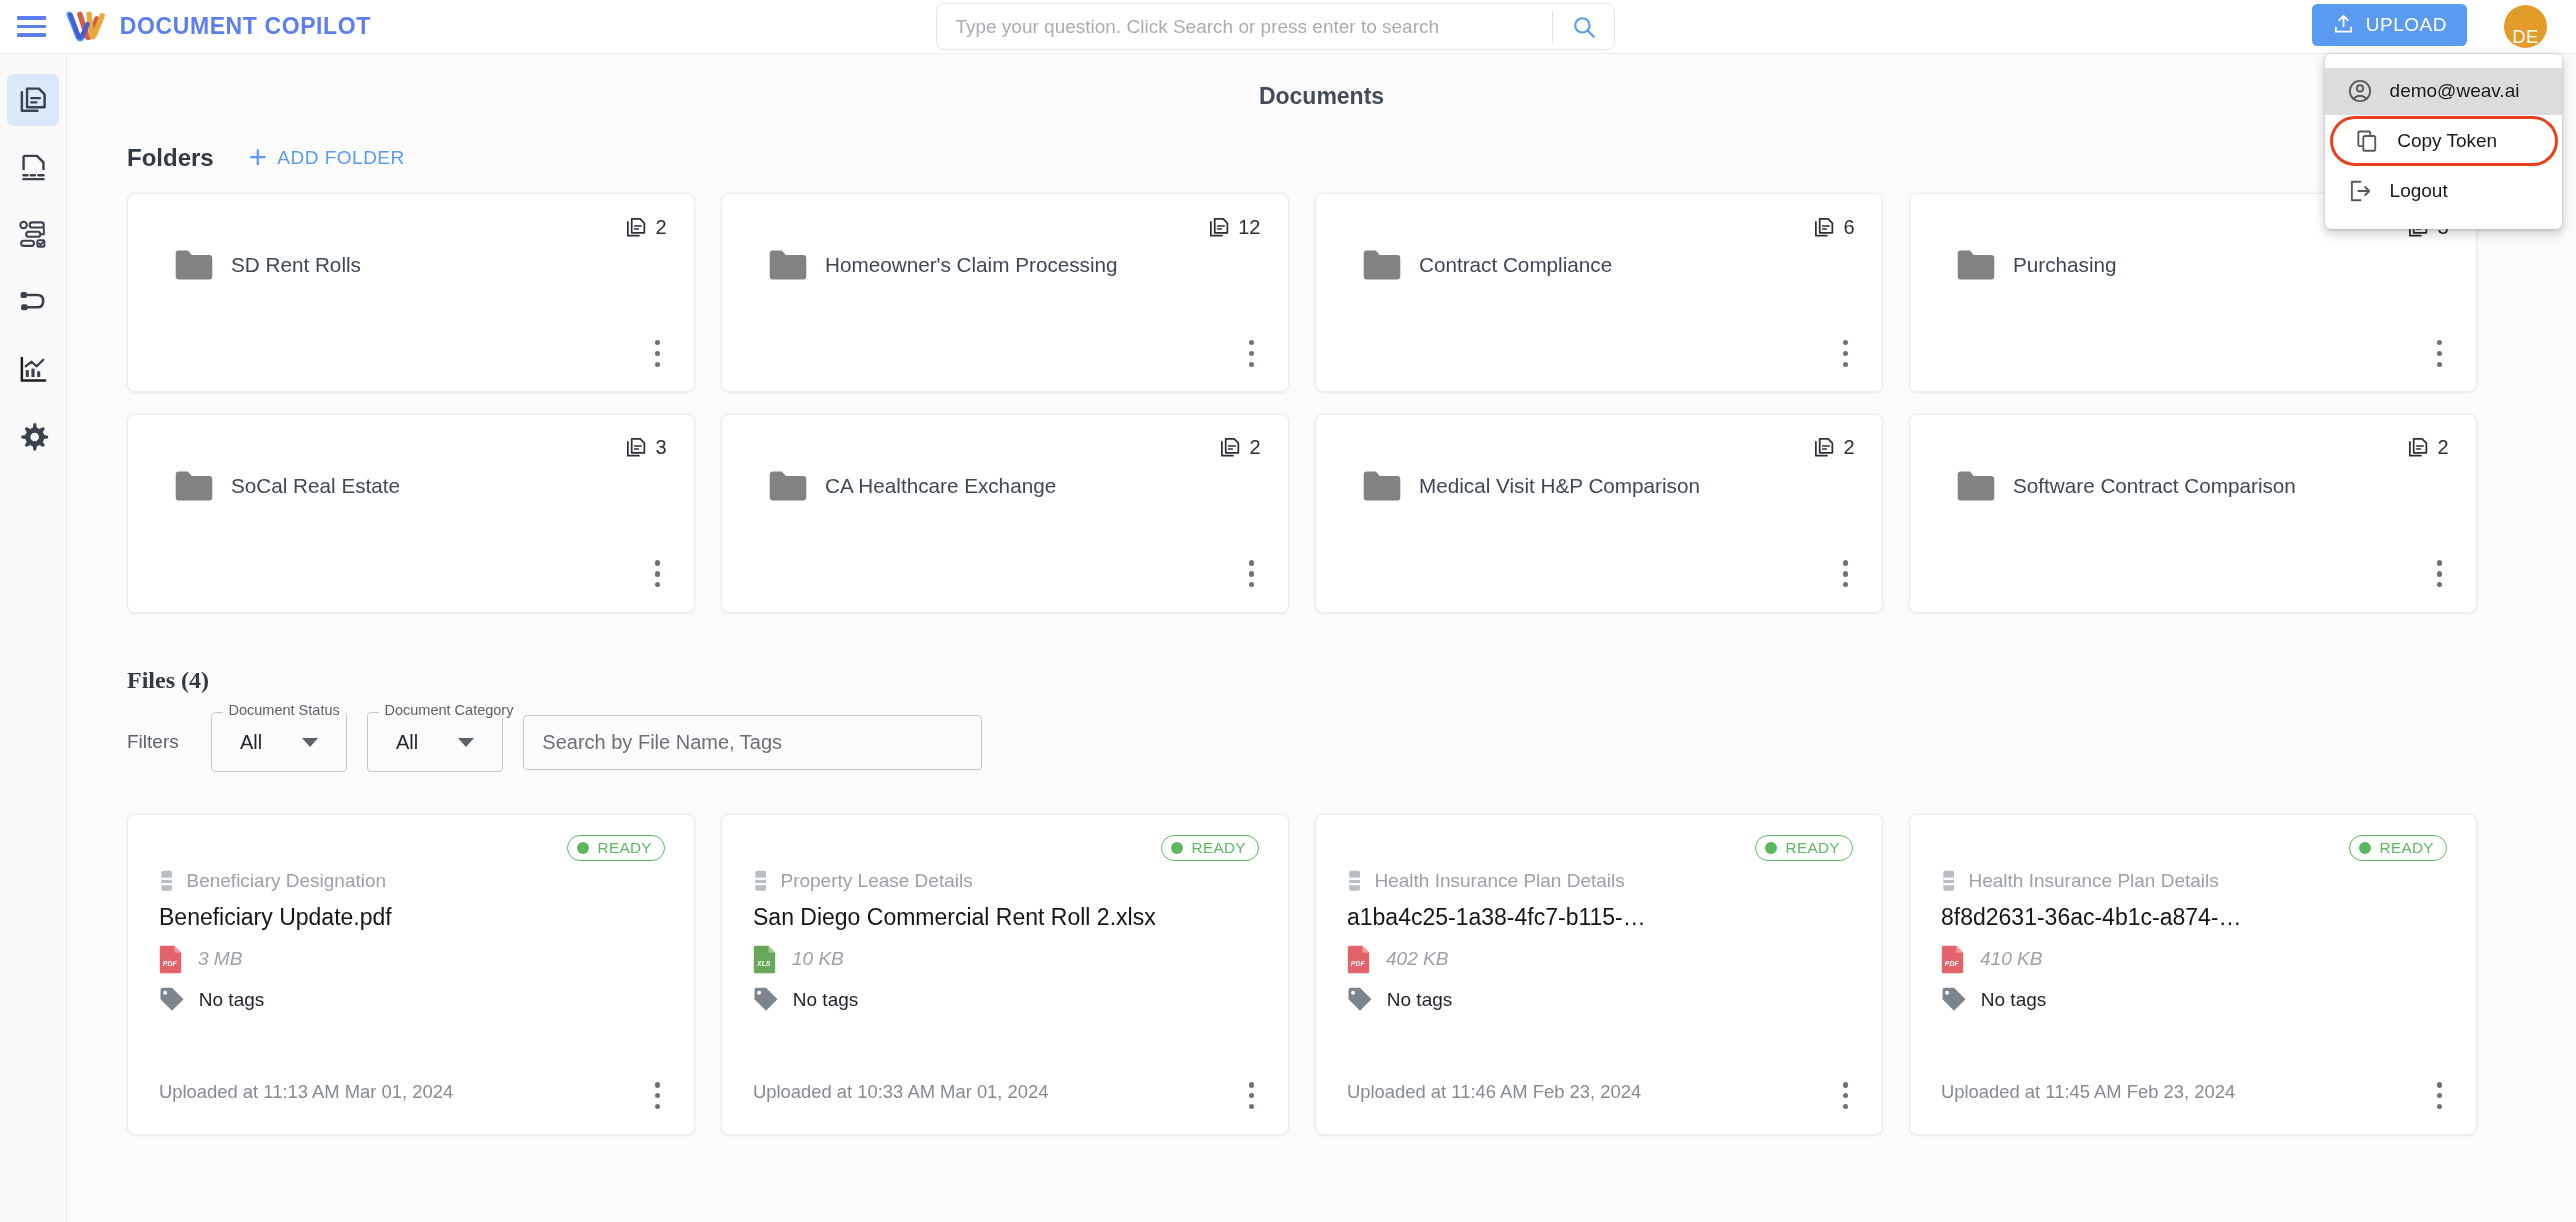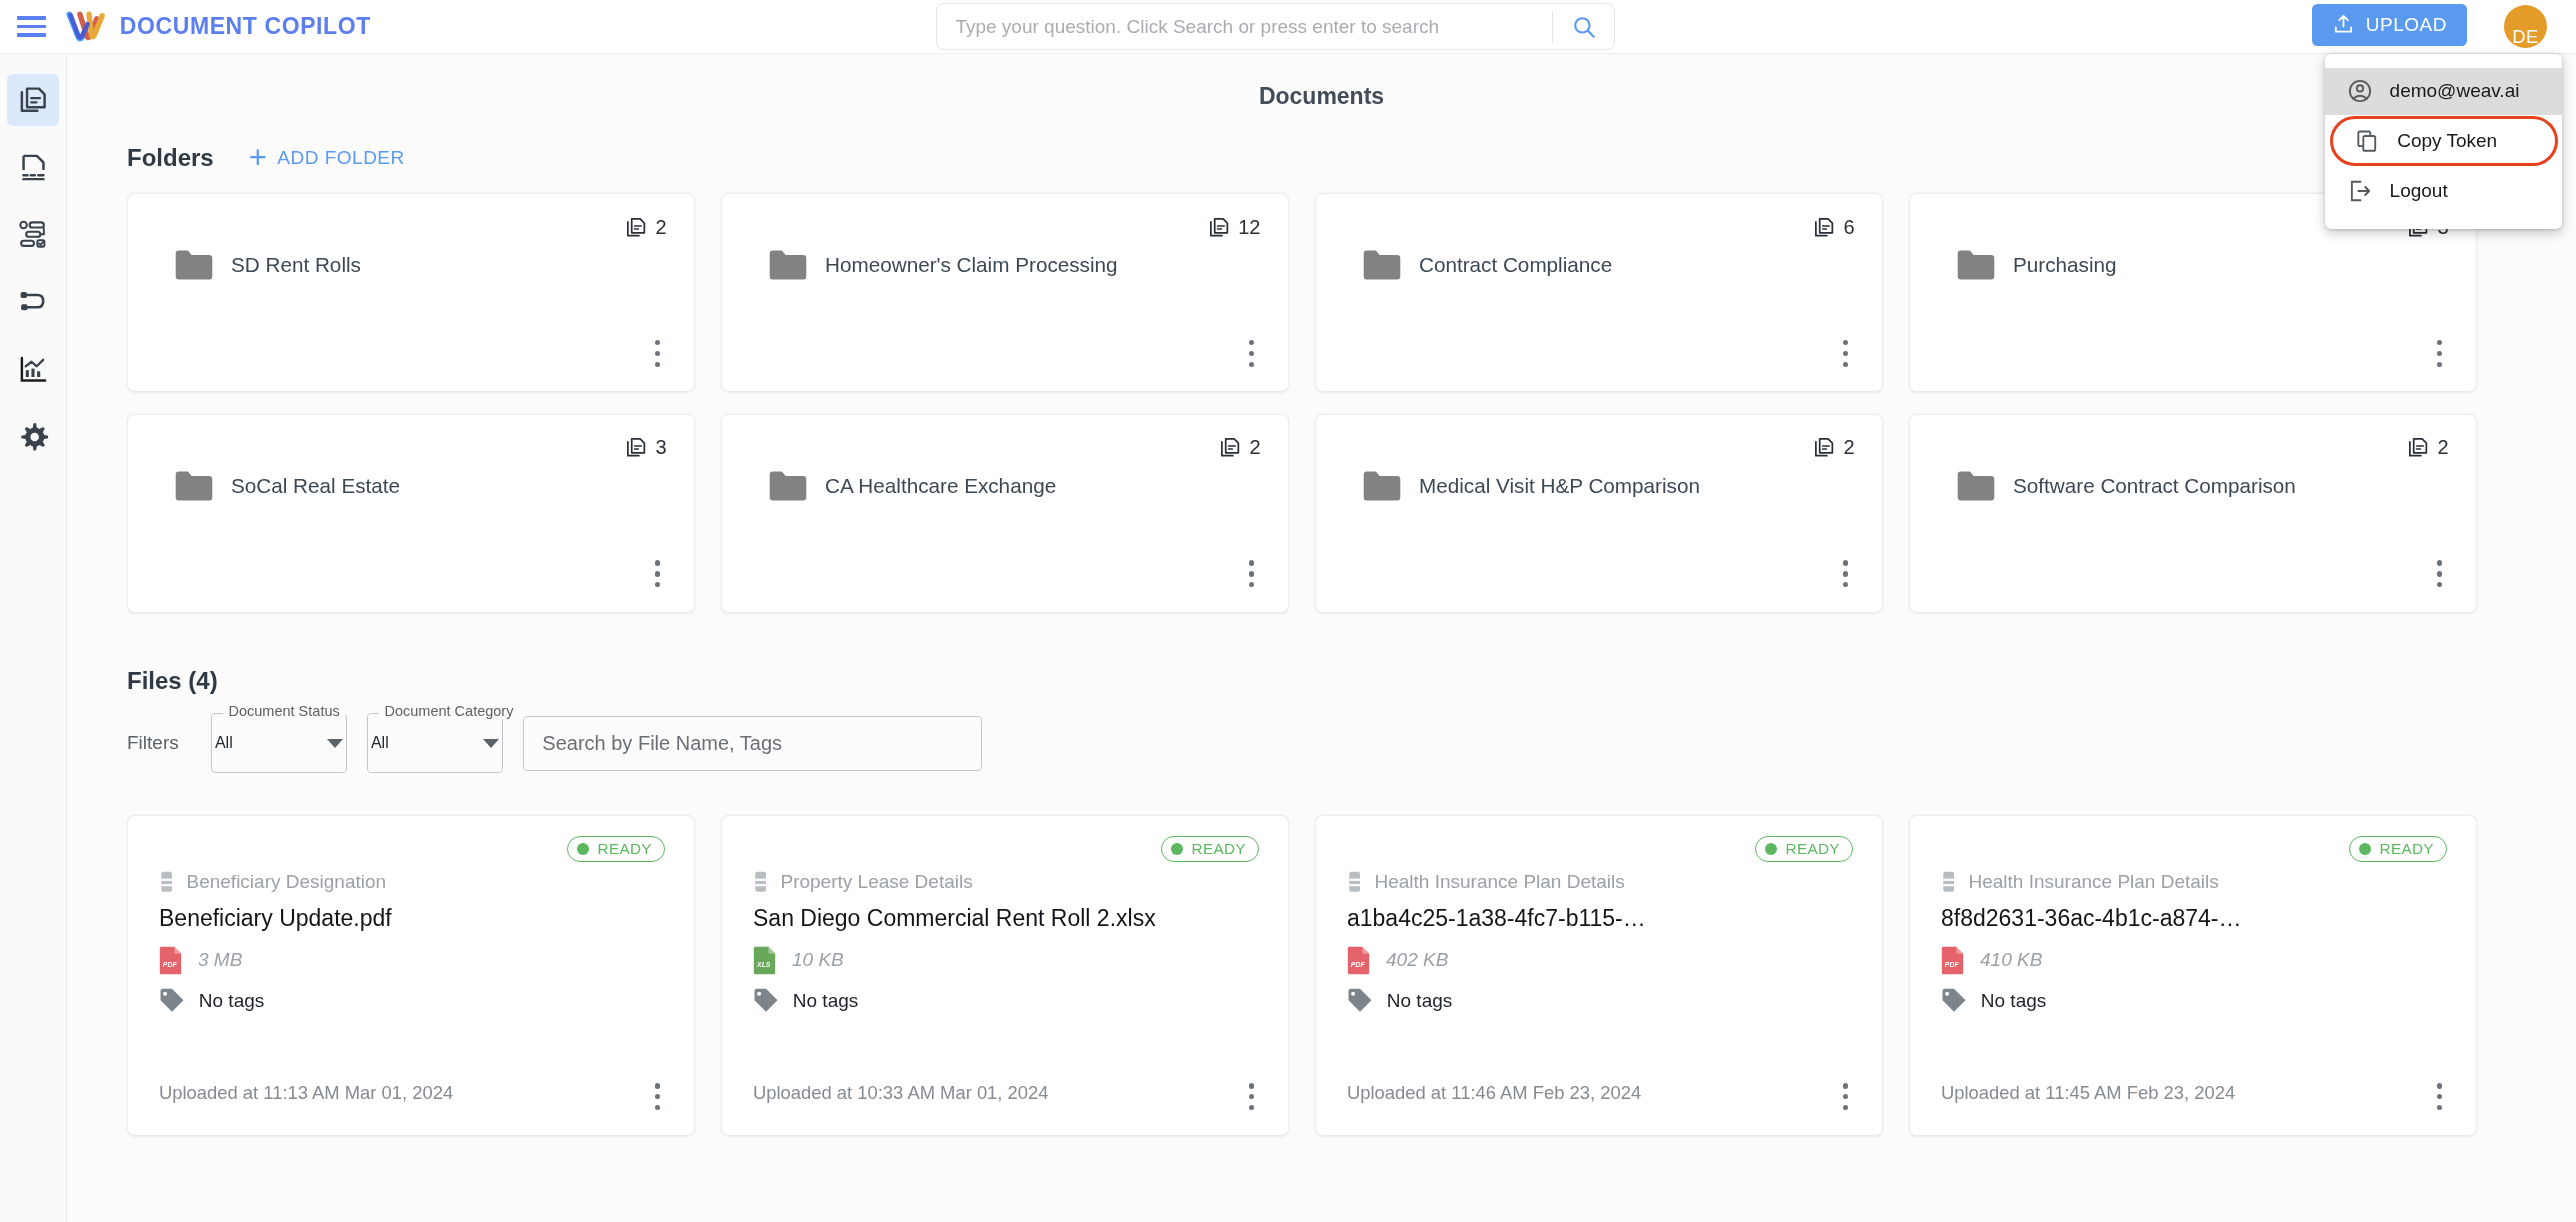--- a/index.html
+++ b/index.html
@@ -133,32 +133,32 @@
   .fc-body { display: flex; align-items: center; gap: 17px; padding: 55px 0 0 46px; }
   .folder-ico { width: 40px; height: 32px; flex: none; }
   .fc-name { font-size: 20.7px; color: #3d4855; white-space: nowrap; }
   .kebab {
     position: absolute; right: 34px; bottom: 24.5px;
     display: flex; flex-direction: column; gap: 5.4px; cursor: pointer;
   }
   .kebab i { display: block; width: 5.4px; height: 5.4px; border-radius: 50%; background: #6d7278; }
 
   
-  .files-title { font-size: 24px; font-weight: 700; color: #2f3a45; margin: 54px 0 0 60px; }
+  .files-title { font-size: 24px; font-weight: 700; color: #2f3a45; margin: 54px 0 0 60px; font-family: Liberation Serif, serif; }
   .filters-row { display: flex; align-items: center; gap: 20px; margin: 18.4px 0 0 60px; }
   .filters-lbl { font-size: 19px; color: #5b6369; margin-right: 12.2px; }
   .sel-wrap { position: relative; width: 136px; height: 60px; }
   .sel-legend {
     position: absolute; top: -10px; left: 12.2px; background: #fbfbfc;
     padding: 0 5.4px; font-size: 14.5px; color: #5b6369; white-space: nowrap;
   }
   .sel-box {
     width: 100%; height: 100%; border: 0.8px solid #c2c6ca; border-radius: 4.6px;
     display: flex; align-items: center; justify-content: space-between;
-    padding: 0 3px; font-size: 16px; color: #1e252b; background: transparent;
+    padding: 0 28px; font-size: 20px; color: #1e252b; background: transparent;
     cursor: pointer;
   }
   .caret { width: 0; height: 0; border-left: 8.4px solid transparent;
            border-right: 8.4px solid transparent; border-top: 9.2px solid #5b6369; }
   .file-search {
     width: 459px; height: 55px; border: 0.8px solid #c2c6ca; border-radius: 4.6px;
     padding: 0 18.4px; font-size: 20px; color: #1e252b; background: transparent;
     outline: none; font-family: "Liberation Sans", sans-serif;
   }
   .file-search::placeholder { color: #6a7076; }

